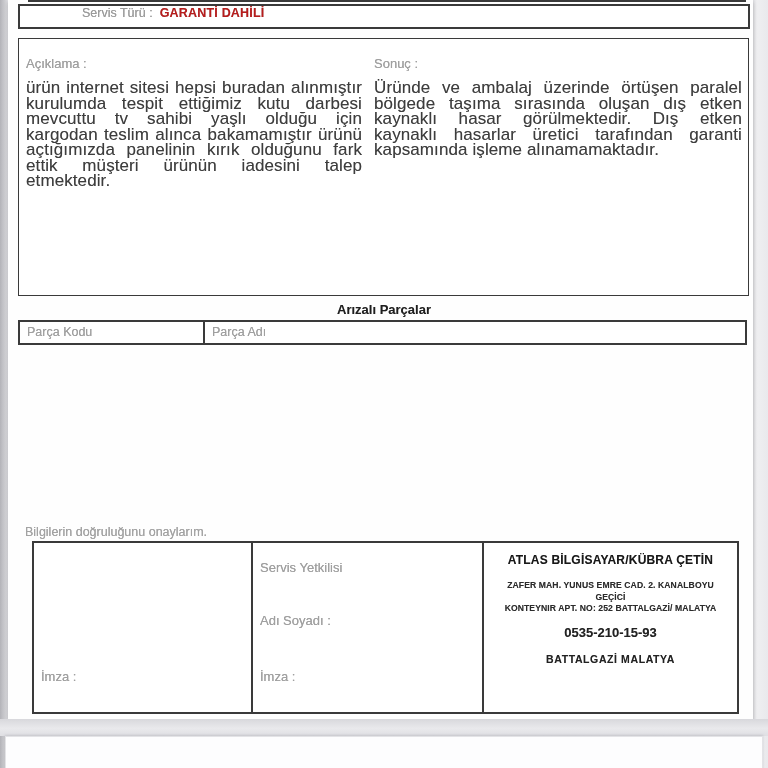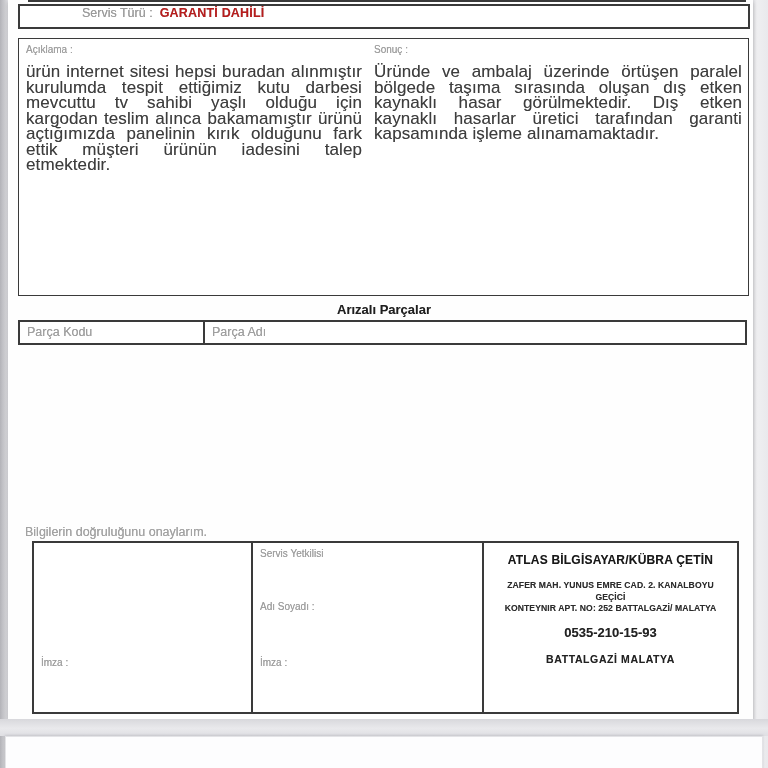--- a/index.html
+++ b/index.html
@@ -51,21 +51,21 @@
   .service-type-box .lbl { color:#9b9b9b; font-size:12.5px; }
   .service-type-box .val { color:#b91c1c; font-size:12.5px; font-weight:bold; margin-left:7px; letter-spacing:.2px; }
 
   .desc-box {
     left:10px; top:38px; width:731px; height:258px;
     border-width:1.5px;
     display:flex; flex-direction:row;
   }
   .desc-col  { width:347px; padding:5px 4px 0 7px; }
   .result-col{ flex:1; padding:5px 6px 0 8px; }
-  .field-label { color:#a0a0a0; font-size:10px; margin-bottom:9px; }
+  .field-label { color:#a0a0a0; font-size:13px; margin-bottom:9px;margin-top:12px; }
   .body-text {
     color:#3d3d3d; font-size:17px; line-height:15.5px;
     text-align:justify; letter-spacing:.1px;
   }
 
   .parts-title {
     position:absolute; left:0; top:302px; width:752px;
     text-align:center; font-size:13px; font-weight:bold; color:#1f1f1f;
   }
   .parts-table {

